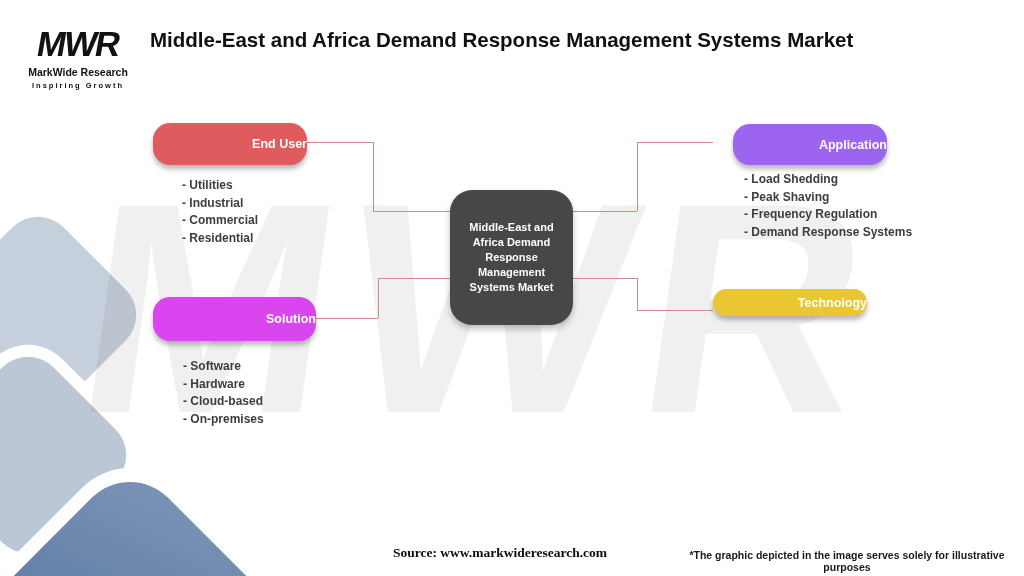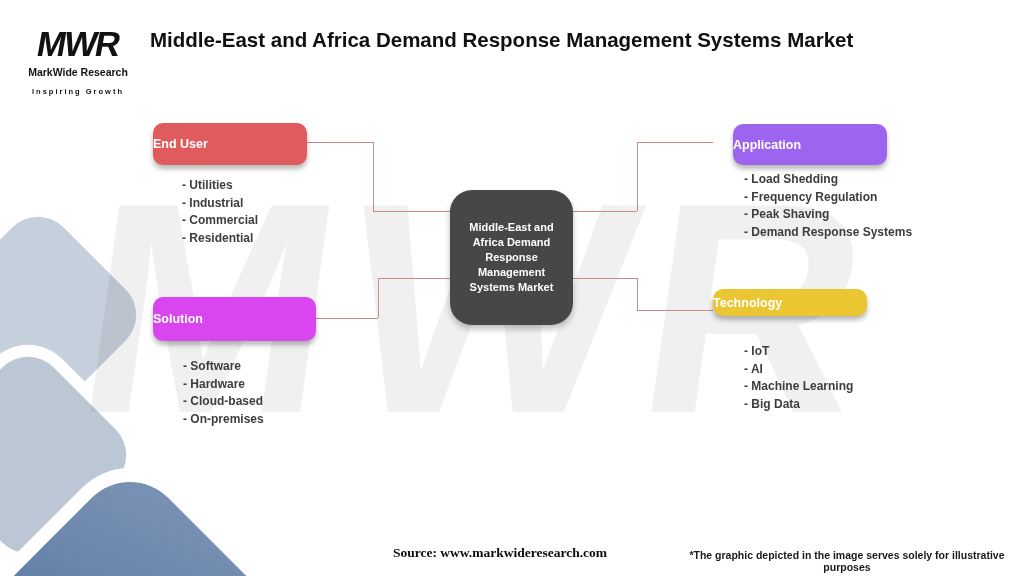--- a/index.html
+++ b/index.html
@@ -15,36 +15,36 @@
     background:linear-gradient(160deg,#7b93b5 0%,#52719e 70%);box-shadow:0 0 0 14px #fff;}
   
   .watermark{
     position:absolute;left:85px;top:158px;font-size:300px;line-height:1;font-weight:900;
     letter-spacing:14px;color:rgba(70,70,70,0.08);transform:skewX(-8deg);user-select:none;white-space:nowrap;
   }
   
   .logo{position:absolute;left:22px;top:24px;width:112px;text-align:center;color:#121212;}
   .logo-mark{font-size:35px;line-height:40px;font-weight:900;letter-spacing:-2px;transform:skewX(-10deg);}
   .logo-name{font-size:10.5px;font-weight:800;margin-top:2px;white-space:nowrap;}
-  .logo-tagline{font-size:7.5px;font-weight:700;letter-spacing:2px;margin-top:9px;white-space:nowrap;}
+  .logo-tagline{font-size:7.5px;font-weight:700;letter-spacing:2px;margin-top:3px;white-space:nowrap;}
   .page-title{
     position:absolute;left:150px;top:28px;width:760px;font-size:20.5px;font-weight:800;color:#101010;
   }
   
   .line{position:absolute;background:#ca8a86;}
   
   .center-node{
     position:absolute;left:450px;top:190px;width:123px;height:135px;border-radius:22px;background:#474747;
     display:flex;align-items:center;justify-content:center;text-align:center;
     color:#fff;font-size:11px;font-weight:700;line-height:1.38;padding:0 12px;box-sizing:border-box;
     box-shadow:0 4px 6px rgba(0,0,0,0.25);
   }
   
   .gbox{
-    position:absolute;display:flex;align-items:center;justify-content:flex-start;border-radius:10px;
+    position:absolute;display:flex;align-items:center;justify-content:flex-end;border-radius:17px;
     color:#fff;font-size:12.5px;font-weight:700;box-shadow:0 4px 5px rgba(0,0,0,0.28);
   }
   .gbox.end-user{left:153px;top:123px;width:154px;height:42px;background:#df5b5e;}
   .gbox.application{left:713px;top:124px;width:154px;height:41px;background:#9c64ef;margin-left:20px;}
   .gbox.solution{left:153px;top:297px;width:163px;height:44px;background:#d946ef;}
   .gbox.technology{left:713px;top:289px;width:154px;height:27px;background:#e9c632;}
   
   .glist{position:absolute;font-size:12px;color:#3d3d3d;line-height:17.5px;font-weight:bold;}
   .glist.end-user-list{left:182px;top:177px;}
   .glist.application-list{left:744px;top:171px;}
@@ -100,41 +100,35 @@
     <div>- Industrial</div>
     <div>- Commercial</div>
     <div>- Residential</div>
   </div>
 
   <div class="gbox application">
     <span>Application</span>
   </div>
   <div class="glist application-list">
     <div>- Load Shedding</div>
+    <div>- Peak Shaving</div>
     <div>- Frequency Regulation</div>
-    <div>- Peak Shaving</div>
     <div>- Demand Response Systems</div>
   </div>
 
   <div class="gbox solution">
     <span>Solution</span>
   </div>
   <div class="glist solution-list">
     <div>- Software</div>
     <div>- Hardware</div>
     <div>- Cloud-based</div>
     <div>- On-premises</div>
   </div>
 
   <div class="gbox technology">
     <span>Technology</span>
   </div>
-  <div class="glist technology-list">
-    <div>- IoT</div>
-    <div>- AI</div>
-    <div>- Machine Learning</div>
-    <div>- Big Data</div>
-  </div>
 
   <div class="source-text">Source: www.markwideresearch.com</div>
   <div class="footnote-text">*The graphic depicted in the image serves solely for illustrative purposes</div>
 
 </div>
 
 </body></html>

